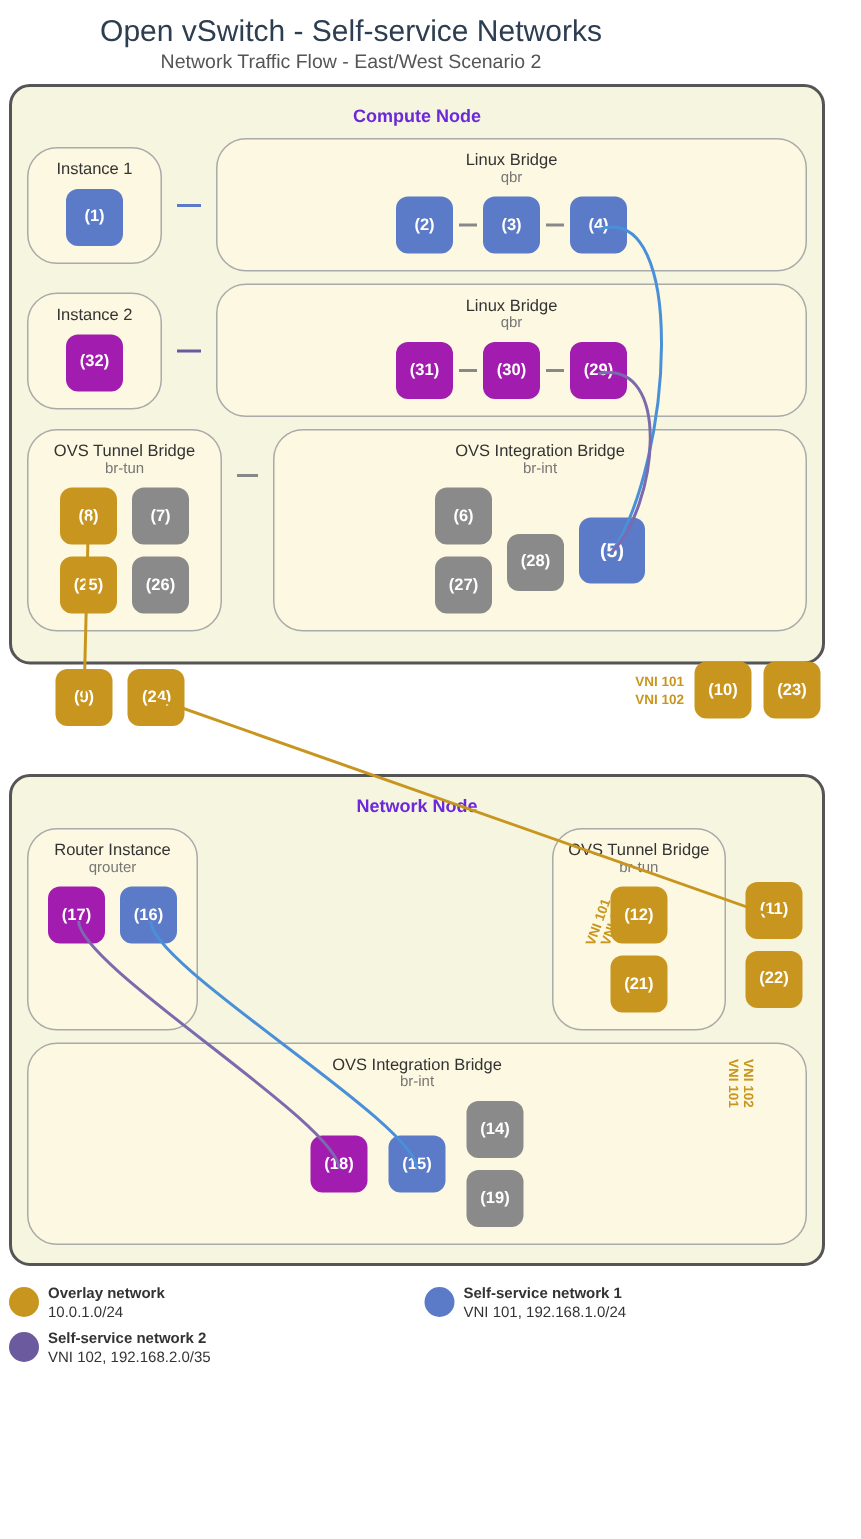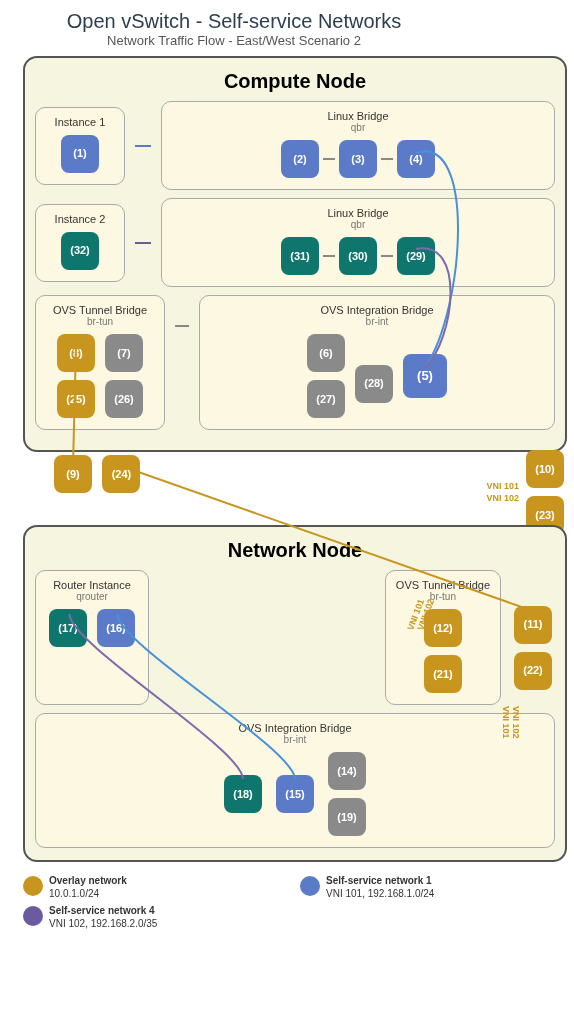--- a/index.html
+++ b/index.html
@@ -6,51 +6,51 @@
     body {
       background: #fff;
       font-family: Arial, sans-serif;
       width: 574px;
       min-height: 1026px;
       overflow-x: hidden;
     }
 
     .page {
       width: 468px;
-      padding: 10px 23px;
+      padding: 10px 6px;
       position: relative;
     }
 
     .title-section {
       text-align: center;
       margin-bottom: 8px;
     }
 
     .main-title {
       font-size: 20px;
       color: #2c3e50;
     }
 
     .sub-title {
       font-size: 13px;
       color: #555;
     }
 
     .box-label {
       text-align: center;
-      font-size: 20px;
+      font-size: 12px;
       font-weight: bold;
-      color: #000000;
+      color: #6d28d9;
       margin-bottom: 8px;
     }
 
     
     .inner-box {
       border: 1.5px solid #aaa;
-      border-radius: 10px;
+      border-radius: 20px;
       background: #fdf8e1;
       padding: 8px 10px;
       display: inline-block;
       vertical-align: top;
       position: relative;
     }
 
     .inner-box-label {
       font-size: 11px;
       color: #333;
@@ -75,21 +75,21 @@
       font-weight: bold;
       color: #fff;
       margin: 3px;
       flex-direction: column;
       line-height: 1.1;
     }
 
     .node-blue { background: #5b7bc9; }
     .node-gray { background: #8a8a8a; }
     .node-gold { background: #c8961e; }
-    .node-purple { background: #0f766e; }
+    .node-purple { background: #a21caf; }
 
     
     .dash-line {
       border-top: 2px dashed #888;
       width: 12px;
       display: inline-block;
       vertical-align: middle;
       margin: 0 1px;
     }
 
@@ -292,21 +292,21 @@
       <div style="position:absolute; left:28px; top:5px;">
         <div class="node-circle node-gold">(9)</div>
         <div class="node-circle node-gold">(24)</div>
       </div>
 
       <div style="position:absolute; right:0; top:0; display:flex; align-items:center; gap:4px;">
         <div style="display:flex; flex-direction:column; align-items:flex-end; gap:2px;">
           <span style="font-size:9px; color:#c8961e; font-weight:bold;">VNI 101</span>
           <span style="font-size:9px; color:#c8961e; font-weight:bold;">VNI 102</span>
         </div>
-        <div style="display:flex;flex-direction:column;gap:2px;">
+        <div style="display:flex;flex-direction:row;gap:2px;">
           <div class="node-circle node-gold">(10)</div>
           <div class="node-circle node-gold">(23)</div>
         </div>
       </div>
     </div>
 
     <div class="network-section-box">
       <div class="box-label">Network Node</div>
 
       
@@ -367,21 +367,21 @@
       <div class="legend-item">
         <div class="legend-dot" style="background:#5b7bc9;"></div>
         <div class="legend-text">
           <strong>Self-service network 1</strong><br>
           <span>VNI 101, 192.168.1.0/24</span>
         </div>
       </div>
       <div class="legend-item">
         <div class="legend-dot" style="background:#6b5b9e;"></div>
         <div class="legend-text">
-          <strong>Self-service network 4</strong><br>
+          <strong>Self-service network 2</strong><br>
           <span>VNI 102, 192.168.2.0/35</span>
         </div>
       </div>
     </div>
 
     <svg class="svg-overlay" id="connections-svg" width="544" height="911" style="position:absolute; top:0; left:0; pointer-events:none; overflow:visible;">
 
       <path id="arc-4-5" d="M393,97 C453,77 442,252 402,312" fill="none" stroke="#4a90d9" stroke-width="2"></path>
 
       <path id="arc-29-5" d="M393,193 C443,183 432,282 402,312" fill="none" stroke="#7b6bae" stroke-width="2"></path>

